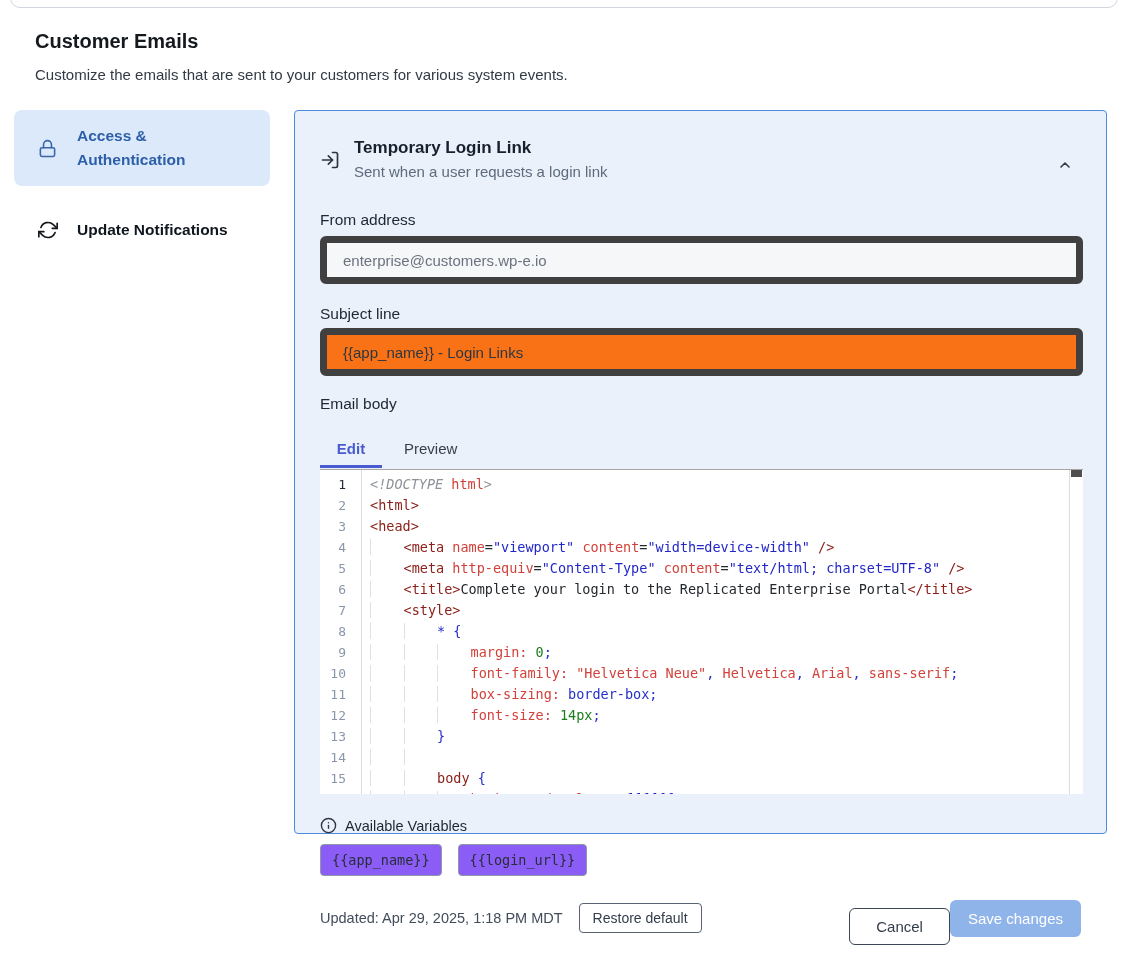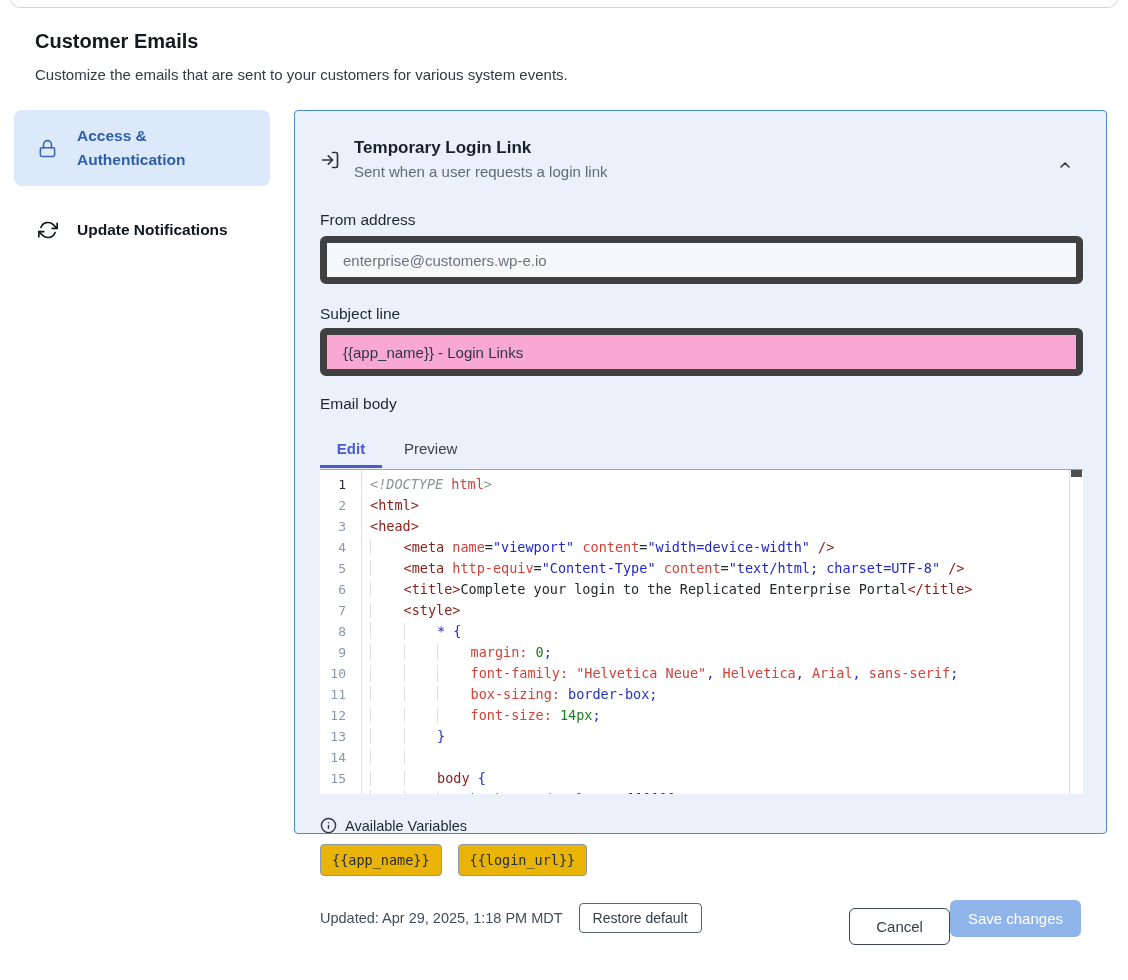--- a/index.html
+++ b/index.html
@@ -30,21 +30,21 @@
   .card-header .hicon { margin-top:13px; margin-right:14px; }
   .card-title { font-size:17px; font-weight:bold; color:#17212e; line-height:22px; }
   .card-sub { font-size:15px; color:#5d6b7c; margin-top:4px; }
   .collapse-btn { position:absolute; right:28px; top:42px; width:26px; height:26px;
     display:flex; align-items:center; justify-content:center; cursor:pointer; background:transparent; border:none; }
 
   .field-label { position:absolute; left:25px; font-size:15.5px; color:#1b2733; }
   .txt-input { position:absolute; left:25px; width:763px; height:48px; border:7px solid #404040;
     border-radius:6px; font-size:15px; font-family:"Liberation Sans", sans-serif; padding:0 16px; outline:none; }
   .from-input { background:#f6f7f8; color:#6b7280; }
-  .subject-input { background:#f9a8d4; color:#2c3642; }
+  .subject-input { background:#f97316; color:#2c3642; }
 
   
   .tabs { position:absolute; left:25px; top:320px; display:flex; height:34px; align-items:center; }
   .tab { font-size:15px; cursor:pointer; }
   .tab-edit { width:62px; text-align:center; color:#4a5bd0; font-weight:bold; }
   .tab-preview { margin-left:22px; color:#39404d; }
   .tab-underline { position:absolute; left:25px; top:354px; width:62px; height:3px; background:#4a5bd0; }
 
   
   .editor { position:absolute; left:25px; top:358px; width:763px; height:325px; background:#fff;
@@ -59,21 +59,21 @@
   .tk-g{color:#8e9299;font-style:italic;} .tk-m{color:#8b211a;} .tk-a{color:#d2413a;} .tk-s{color:#2228c8;}
   .tk-n{color:#1a7f1a;} .tk-b{color:#2430c9;} .tk-t{color:#24292e;}
   .vscroll { flex:0 0 14px; border-left:1px solid #dddddd; position:relative; background:#fff; }
   .vthumb { position:absolute; top:0; left:1px; right:1px; height:7px; background:#4f4f4f; }
 
   
   .vars-head { position:absolute; left:25px; top:706px; display:flex; align-items:center; }
   .vars-head .vicon { margin-right:8px; display:flex; }
   .vars-label { font-size:14.5px; color:#1b2733; }
   .chips { position:absolute; left:25px; top:733px; display:flex; gap:16px; }
-  .chip { font-family:"DejaVu Sans Mono", monospace; font-size:13.5px; color:#272e38; background:#eab308;
+  .chip { font-family:"DejaVu Sans Mono", monospace; font-size:13.5px; color:#272e38; background:#8b5cf6;
     border:1px solid #8d99a8; border-radius:4px; padding:7px 11px; cursor:pointer; }
 
   
   .footer { position:absolute; left:25px; right:25px; top:788px; height:38px; display:flex; align-items:center; }
   .updated { font-size:14.5px; color:#424c5c; }
   .btn { font-family:"Liberation Sans", sans-serif; cursor:pointer; }
   .restore-btn { margin-left:16px; font-size:14px; color:#333c4a; background:#fff;
     border:1px solid #596273; border-radius:4px; padding:6px 13px; }
   .spacer { flex:1 1 auto; }
   .cancel-btn { font-size:15px; color:#333c4a; background:#fff; border:1px solid #3c4654;

